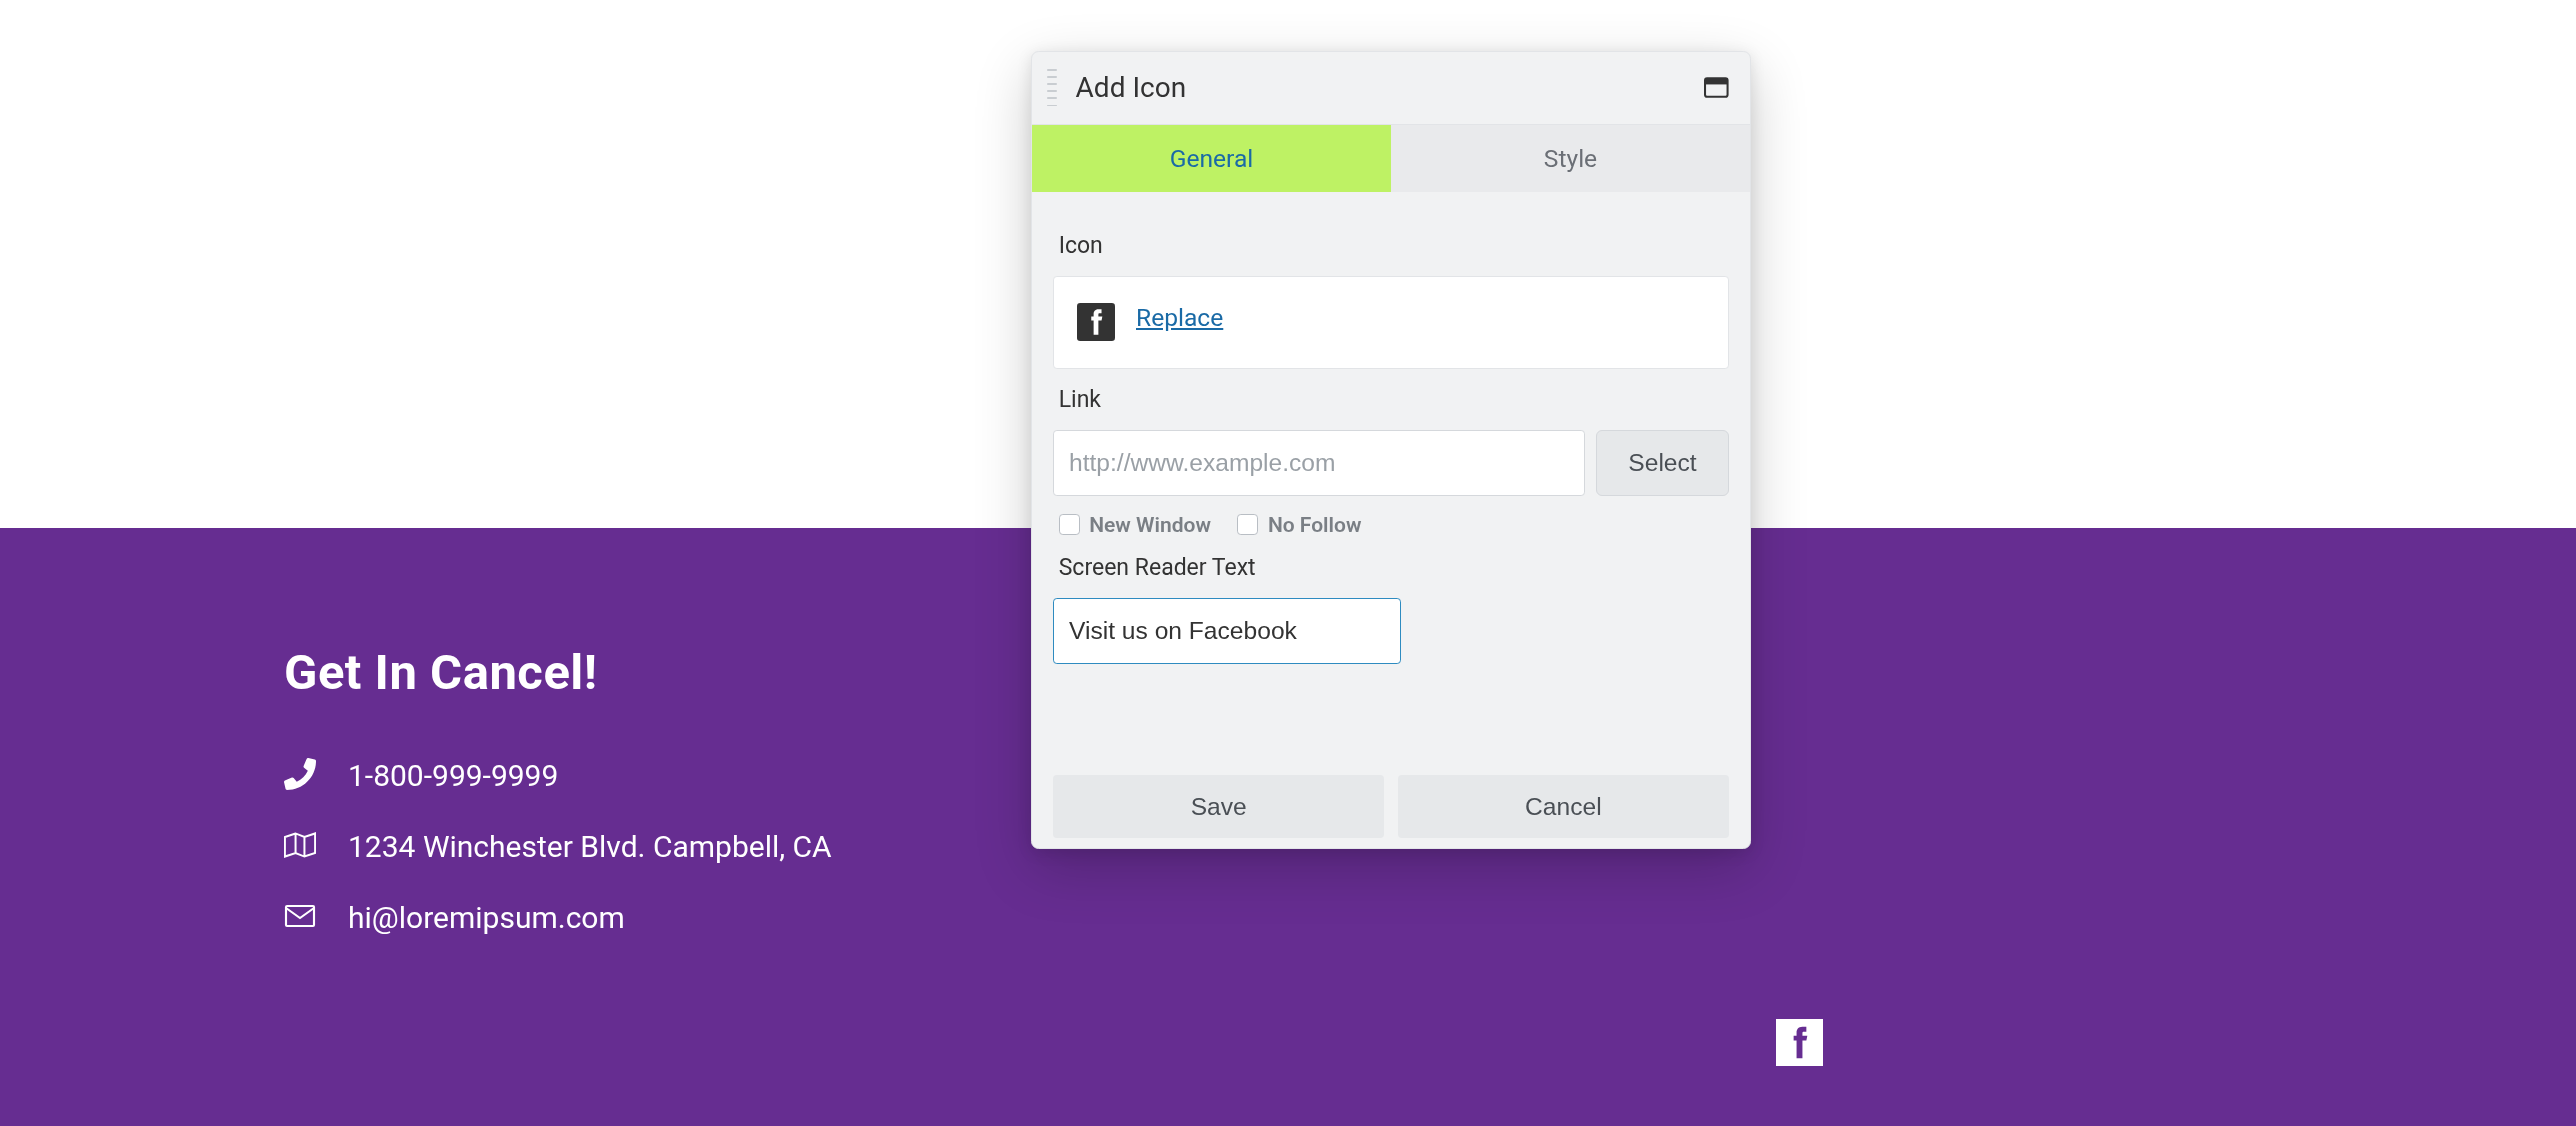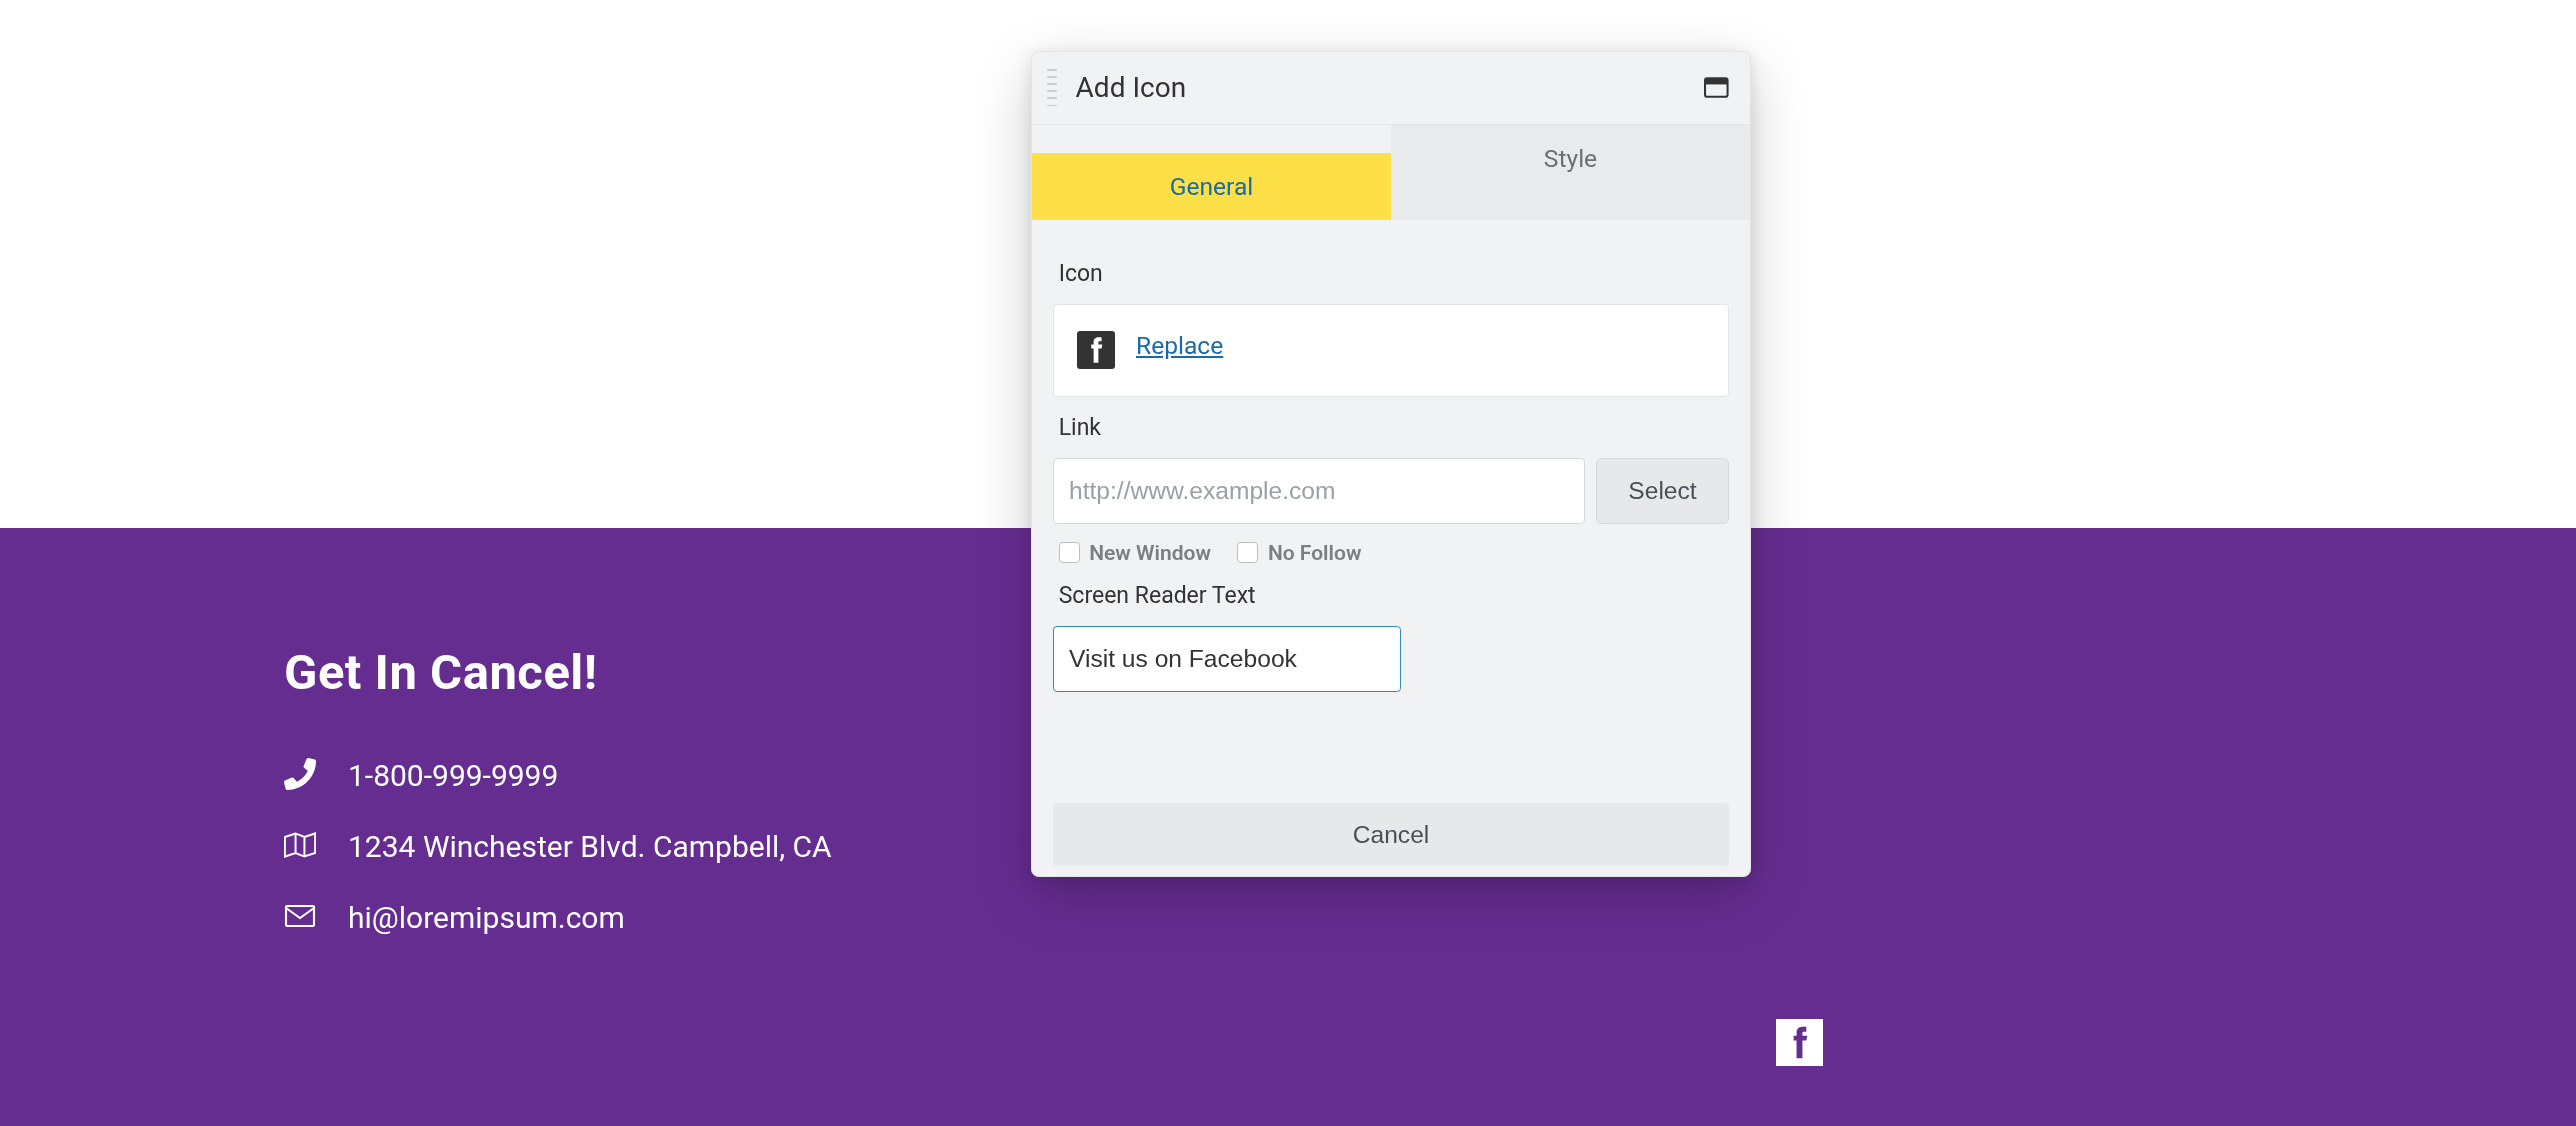--- a/index.html
+++ b/index.html
@@ -108,23 +108,22 @@
   .tab {
     flex: 1;
     text-align: center;
     padding: 19px 0;
     font-size: 24.6px;
     cursor: pointer;
     background: #e9eaec;
     color: #6b6f76;
   }
   .tab.active {
-    background: #fde047;
+    background: #bef264;
     color: #1a6aa6;
-    margin-top: 28px;
   }
 
   .modal-body {
     padding: 23px 21px 7.6px 21px;
   }
   .field-label {
     font-size: 23px;
     color: #333;
     margin: 17px 5.7px 17px 5.7px;
   }
@@ -306,18 +305,19 @@
           <div class="checkbox"></div>
           <span class="checklabel">No Follow</span>
         </div>
       </div>
 
       <div class="field-label">Screen Reader Text</div>
       <input type="text" class="text-input focused" value="Visit us on Facebook" style="">
     </div>
 
     <div class="modal-footer">
+      <button class="footer-btn">Save</button>
       <button class="footer-btn">Cancel</button>
     </div>
   </div>
 
 </div>
 
 
 </body></html>

